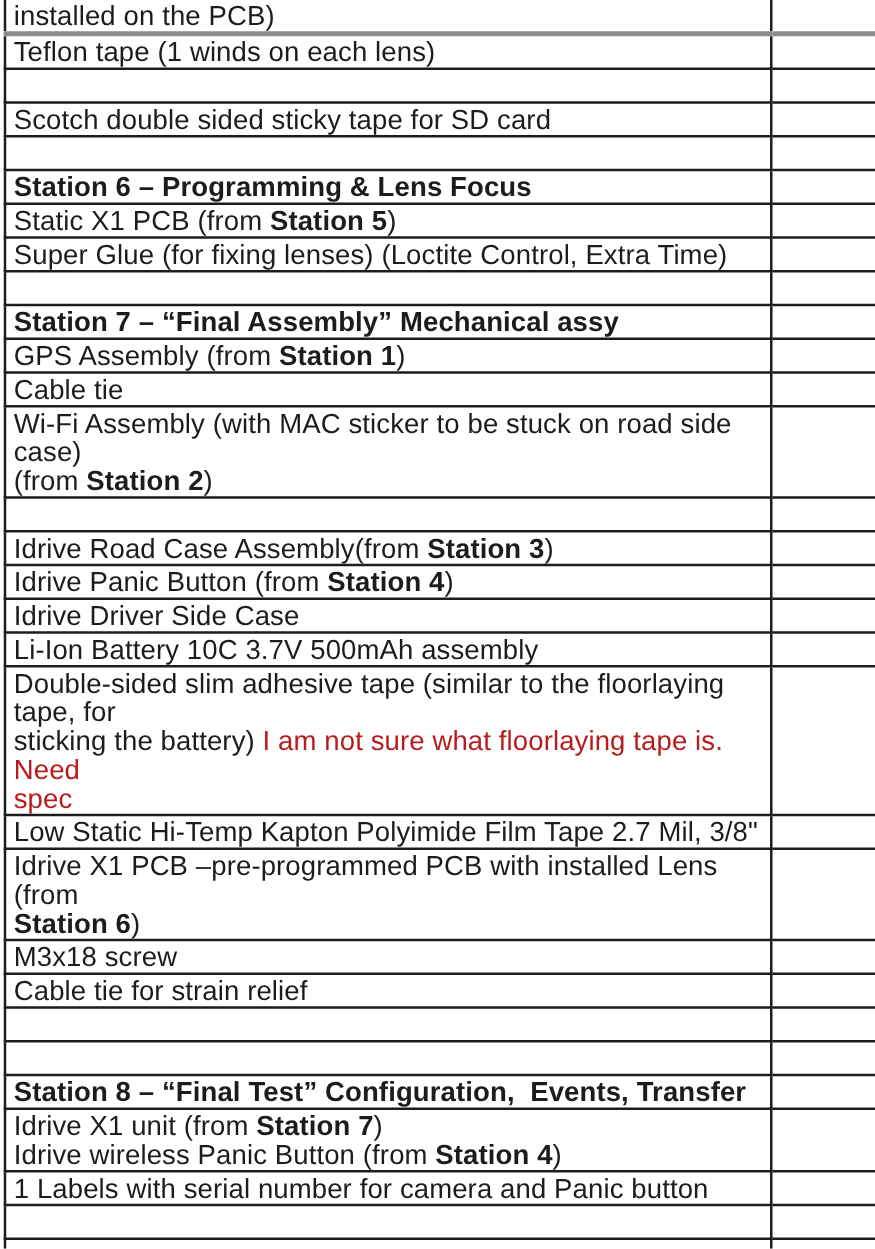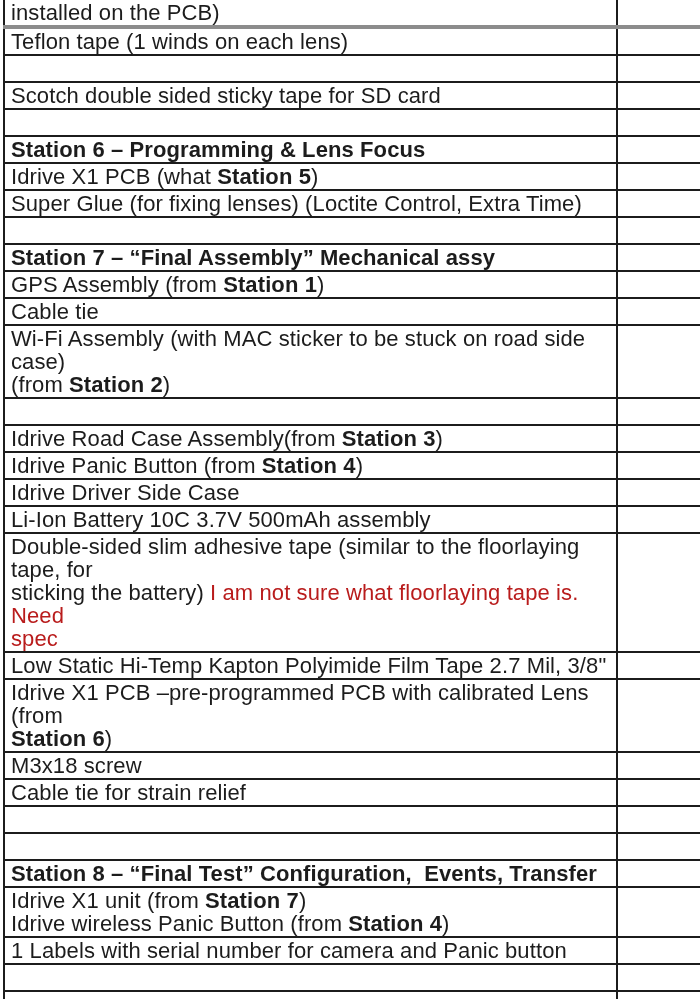--- a/index.html
+++ b/index.html
@@ -82,21 +82,21 @@
           <td class="cell-check"></td>
         </tr>
         <tr>
           <td class="cell-item">
             <div class="line"><span class="seg-bold">Station 6 – Programming &amp; Lens Focus</span></div>
           </td>
           <td class="cell-check"></td>
         </tr>
         <tr>
           <td class="cell-item">
-            <div class="line"><span>Idrive X1 PCB (what </span><span class="seg-bold">Station 5</span><span>)</span></div>
+            <div class="line"><span>Static X1 PCB (from </span><span class="seg-bold">Station 5</span><span>)</span></div>
           </td>
           <td class="cell-check"></td>
         </tr>
         <tr>
           <td class="cell-item">
             <div class="line"><span>Super Glue (for fixing lenses) (Loctite Control, Extra Time)</span></div>
           </td>
           <td class="cell-check"></td>
         </tr>
         <tr>
@@ -169,21 +169,21 @@
           <td class="cell-check"></td>
         </tr>
         <tr>
           <td class="cell-item">
             <div class="line"><span>Low Static Hi-Temp Kapton Polyimide Film Tape 2.7 Mil, 3/8"</span></div>
           </td>
           <td class="cell-check"></td>
         </tr>
         <tr>
           <td class="cell-item">
-            <div class="line"><span>Idrive X1 PCB –pre-programmed PCB with calibrated Lens (from</span></div>
+            <div class="line"><span>Idrive X1 PCB –pre-programmed PCB with installed Lens (from</span></div>
             <div class="line"><span class="seg-bold">Station 6</span><span>)</span></div>
           </td>
           <td class="cell-check"></td>
         </tr>
         <tr>
           <td class="cell-item">
             <div class="line"><span>M3x18 screw</span></div>
           </td>
           <td class="cell-check"></td>
         </tr>

